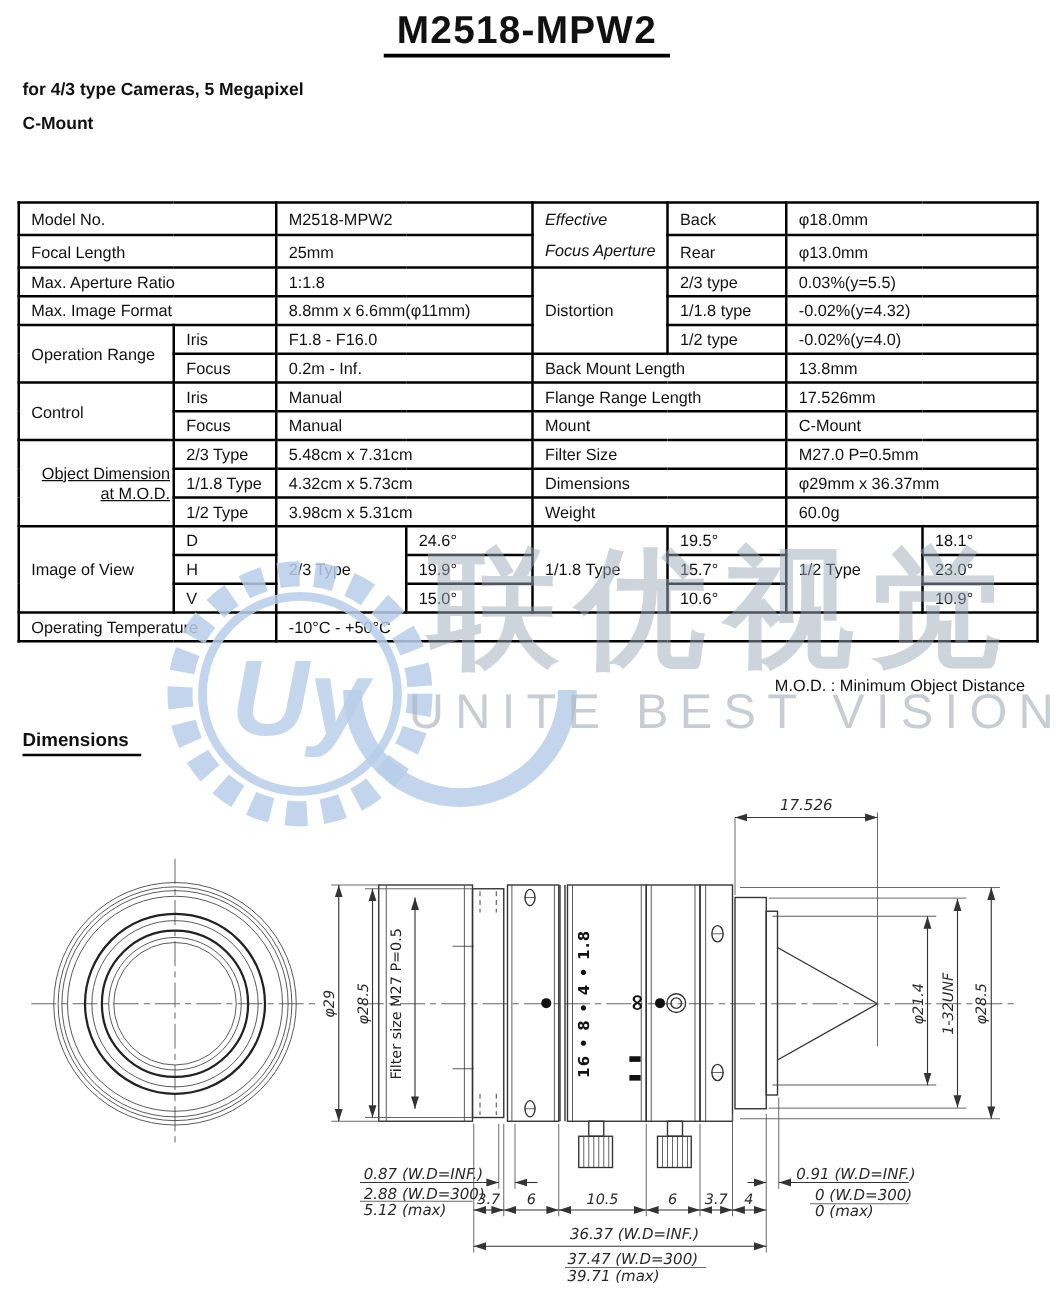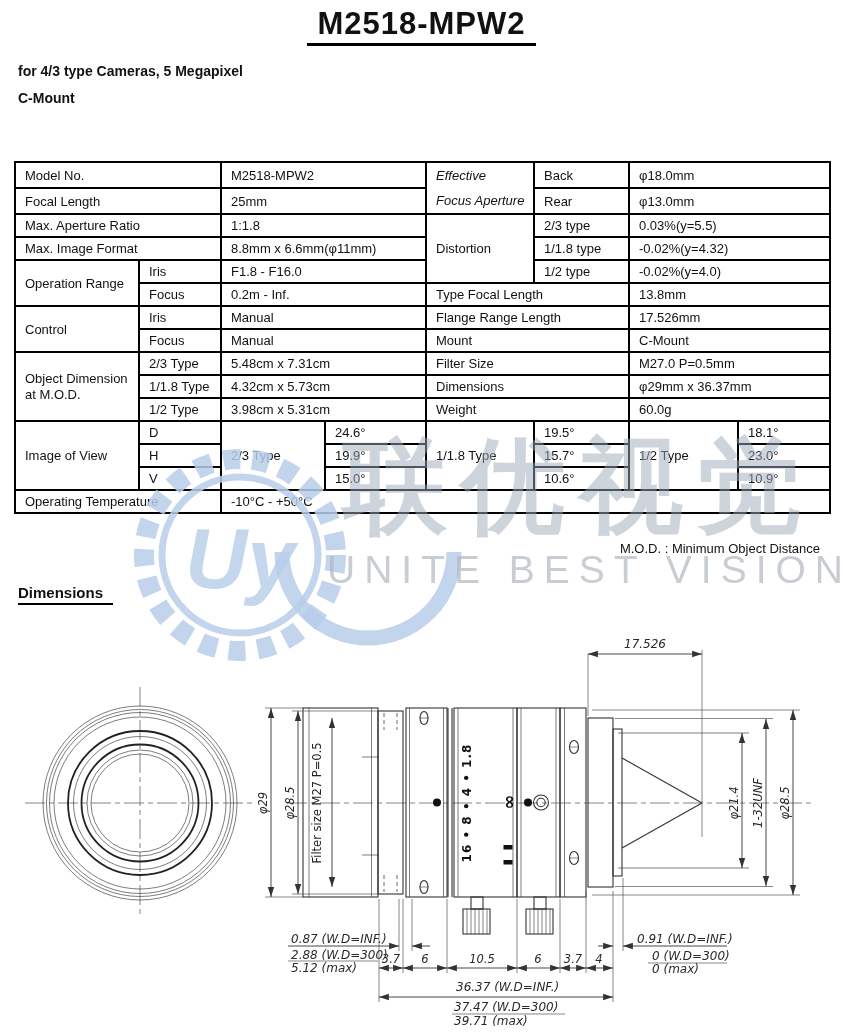--- a/index.html
+++ b/index.html
@@ -12,21 +12,21 @@
                      letter-spacing:1px; border-bottom:3px solid #000; padding:0 10px 1px 10px; }
   .subhead { position:absolute; left:18px; top:58px; font-size:14px; font-weight:bold; }
   .subhead div { line-height:27px; white-space:pre; }
 
   
   table.spec { position:absolute; left:14px; top:161px; width:815px;
                border-collapse:collapse; table-layout:fixed; z-index:1; }
   table.spec td { border:2px solid #000; height:21px; padding:0 2px 0 9px;
                   font-size:13px; white-space:nowrap; overflow:hidden; vertical-align:middle; }
   td.vtop { vertical-align:top; padding-top:3px; }
-  td.center { text-align:left; padding-left:2px; }
+  td.center { text-align:right; padding-left:2px;text-decoration:underline; }
   td.twoline { line-height:25px; padding-top:0;font-style:italic; }
   td.objdim { line-height:16px; }
 
   .mod-note { position:absolute; right:23px; top:541px; font-size:13px; z-index:1;text-align:right; }
 
   .dim-heading { position:absolute; left:18px; top:584px; font-size:15px; font-weight:bold;
                  border-bottom:2px solid #000; padding:0 10px 2px 0; z-index:1; }
 
   
   .wm-svg { position:absolute; left:0; top:0; width:843px; height:1036px;
@@ -111,21 +111,21 @@
     <tr>
       <td rowspan="2" class="vtop">Operation Range</td>
       <td>Iris</td>
       <td colspan="2">F1.8 - F16.0</td>
       <td>1/2 type</td>
       <td colspan="2">-0.02%(y=4.0)</td>
     </tr>
     <tr>
       <td>Focus</td>
       <td colspan="2">0.2m - Inf.</td>
-      <td colspan="2">Type Focal Length</td>
+      <td colspan="2">Back Mount Length</td>
       <td colspan="2">13.8mm</td>
     </tr>
     <tr>
       <td rowspan="2" class="vtop">Control</td>
       <td>Iris</td>
       <td colspan="2">Manual</td>
       <td colspan="2">Flange Range Length</td>
       <td colspan="2">17.526mm</td>
     </tr>
     <tr>

